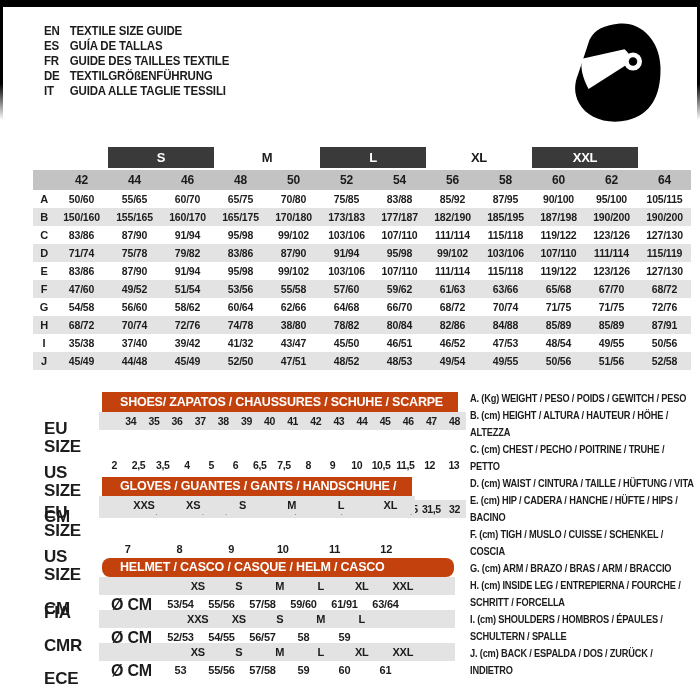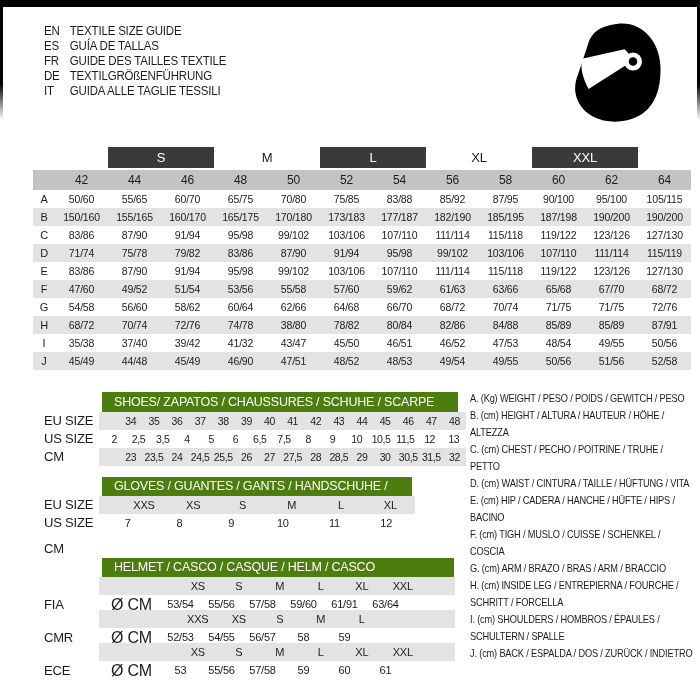--- a/index.html
+++ b/index.html
@@ -1,18 +1,18 @@
 <!DOCTYPE html>
 <html><head>
 <meta charset="utf-8">
 <style>
   html,body{margin:0;padding:0;background:#fff;}
   .page{
     position:relative;width:700px;height:700px;background:#ffffff;overflow:hidden;
-    font-family:"Liberation Sans",sans-serif;font-weight:normal;color:#1c1c1c;
+    font-family:"Liberation Sans",sans-serif;font-weight:bold;color:#1c1c1c;
     letter-spacing:-0.2px;
   }
   
   .frame-top{position:absolute;left:0;top:0;width:700px;height:7px;background:#000;}
   .frame-left{position:absolute;left:0;top:0;width:3px;height:120px;
     background:linear-gradient(#000 70%,transparent);}
   .frame-right{position:absolute;right:0;top:0;width:3px;height:120px;
     background:linear-gradient(#000 70%,transparent);}
 
   
@@ -34,42 +34,42 @@
   .mt-sizes{display:grid;grid-template-columns:22px repeat(12,1fr);height:20px;background:#c3c3c3;}
   .mt-sizes .cell{font-size:12px;line-height:20px;text-align:center;}
   .mt-row{display:grid;grid-template-columns:22px repeat(12,1fr);height:18px;}
   .mt-row.g{background:#e3e3e3;}
   .mt-letter{font-size:11px;line-height:18px;text-align:center;}
   .mt-row .cell{font-size:10.5px;line-height:18px;text-align:center;white-space:nowrap;}
 
   
   .section{position:absolute;left:35px;}
   .srow{display:flex;}
-  .slabel{width:67px;font-size:13px;padding-left:9px;box-sizing:border-box;}
-  .sheader{background:#4d7c0f;color:#fff;font-size:12.5px;padding-left:12px;box-sizing:border-box;}
+  .slabel{width:67px;font-size:17px;padding-left:9px;box-sizing:border-box;margin-top:8px;}
+  .sheader{background:#c2410c;color:#fff;font-size:12.5px;padding-left:18px;box-sizing:border-box;}
   .gray{background:#e3e3e3;padding-left:20px;}
 
   .shoes-section{top:392px;width:431px;}
   .shoes-section .sheader{width:356px;height:20px;line-height:20px;}
   .sh-cells{width:364px;display:grid;grid-template-columns:repeat(15,1fr);height:18px;}
   .sh-cells .cell{font-size:10.5px;line-height:18px;text-align:center;letter-spacing:-0.4px;}
   .shoes-section .slabel{line-height:18px;}
 
   .gloves-section{top:477px;width:380px;}
   .gloves-section .sheader{width:310px;height:19px;line-height:19px;}
   .gl-cells{width:310px;display:grid;grid-template-columns:repeat(6,1fr);height:18px;}
   .gl-cells .cell{font-size:11px;line-height:18px;text-align:center;}
   .gloves-section .slabel{line-height:18px;}
   .gl-gap{height:6px;}
   .gl-cm .gl-cells{height:21px;}
   .gl-cm .cell{line-height:21px;}
   .gl-cm .slabel{line-height:21px;}
 
   .helmet-section{top:558px;width:420px;}
-  .helmet-section .sheader{width:352px;height:19px;line-height:19px;}
+  .helmet-section .sheader{width:352px;height:19px;line-height:19px;border-radius:8px;}
   .h-cells{width:352px;display:grid;grid-template-columns:58px repeat(6,41px) 1fr;height:18px;}
   .h-cells .cell{font-size:11px;line-height:18px;text-align:center;}
   .h-unit{font-size:16px;line-height:18px;padding-left:9px;box-sizing:border-box;}
   .helmet-section .slabel{line-height:18px;}
   .hrow-std{height:15px;}
   .hrow-std .h-cells,.hrow-std .cell,.hrow-std .h-unit,.hrow-std .slabel{height:19px;line-height:19px;}
 
   
   .legend{position:absolute;left:470px;top:390px;width:255px;transform:scaleX(.88);transform-origin:left top;}
   .legend-item{font-size:10.5px;line-height:17px;}
@@ -269,21 +269,21 @@
         <div class="cell">47/53</div>
         <div class="cell">48/54</div>
         <div class="cell">49/55</div>
         <div class="cell">50/56</div>
       </div>
     <div class="mt-row g">
       <div class="mt-letter">J</div>
     <div class="cell">45/49</div>
         <div class="cell">44/48</div>
         <div class="cell">45/49</div>
-        <div class="cell">46/90</div>
+        <div class="cell">52/50</div>
         <div class="cell">47/51</div>
         <div class="cell">48/52</div>
         <div class="cell">48/53</div>
         <div class="cell">49/54</div>
         <div class="cell">49/55</div>
         <div class="cell">50/56</div>
         <div class="cell">51/56</div>
         <div class="cell">52/58</div>
       </div>
   </div>

